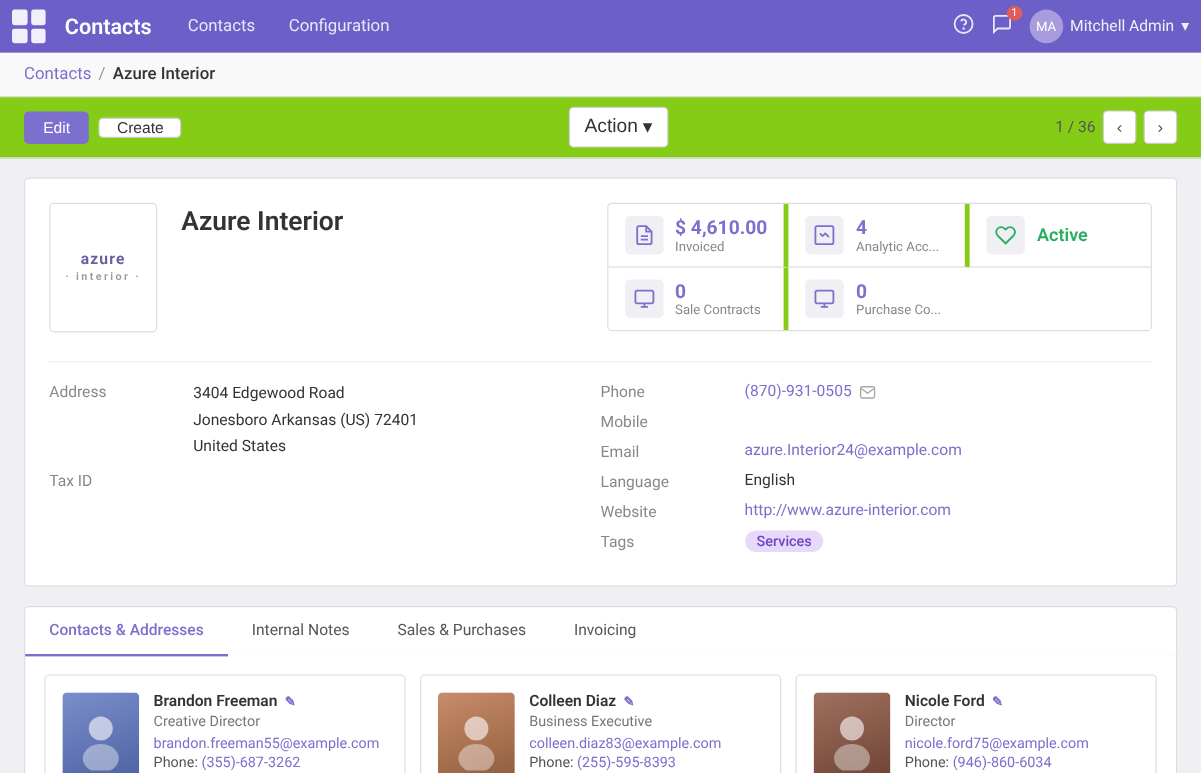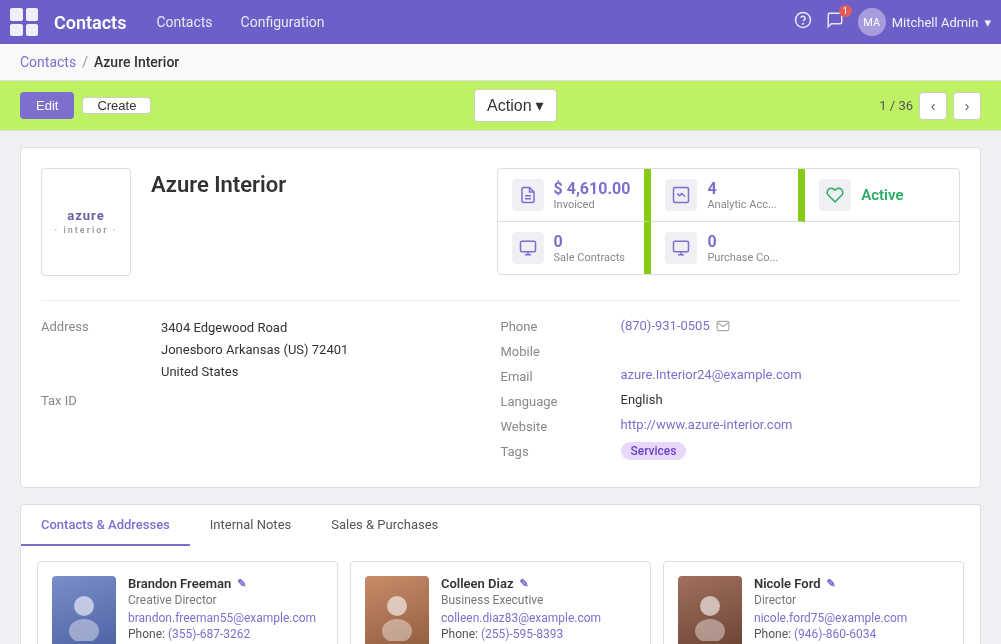--- a/index.html
+++ b/index.html
@@ -51,21 +51,21 @@
     .breadcrumb-bar {
       background: #f9f9f9; padding: 10px 20px; display: flex; align-items: center;
       border-bottom: 1px solid #ddd; font-size: 14px;
     }
     .breadcrumb-link { color: #7c6fcd; cursor: pointer; }
     .breadcrumb-sep { margin: 0 6px; color: #999; }
     .breadcrumb-current { color: #333; font-weight: 500; }
 
     
     .action-bar {
-      background: #bef264; padding: 8px 20px; display: flex; align-items: center;
+      background: #84cc16; padding: 8px 20px; display: flex; align-items: center;
       border-bottom: 1px solid #e0e0e0; gap: 8px;
     }
     .btn-edit {
       background: #7c6fcd; color: white; border: none; padding: 6px 16px;
       border-radius: 4px; cursor: pointer; font-size: 13px; font-weight: 500;
     }
     .btn-create {
       background: white; color: #333; border: 1px solid #ccc; padding: 0 14px;
       border-radius: 4px; cursor: pointer; font-size: 13px;
     }
@@ -98,21 +98,21 @@
       background: white; flex-shrink: 0;
     }
     .contact-logo-text {
       font-size: 11px; color: #7c6fcd; font-weight: 600; text-align: center; line-height: 1.3;
     }
     .contact-name {
       font-size: 22px; font-weight: 600; color: #333; flex: 1; padding-top: 4px;
     }
     .stat-box {
       padding: 10px 14px; display: flex; align-items: center; gap: 10px;
-      border-right: 7px solid #84cc16; border-bottom: 1px solid #ddd; cursor: pointer;
+      border-right: 4px solid #84cc16; border-bottom: 1px solid #ddd; cursor: pointer;
     }
     .stat-box:last-child { border-right: none; }
     .stat-icon {
       width: 32px; height: 32px; background: #f0eff4; border-radius: 4px;
       display: flex; align-items: center; justify-content: center; font-size: 16px;
       flex-shrink: 0;
     }
     .stat-value { font-size: 16px; font-weight: 700; color: #7c6fcd; }
     .stat-label { font-size: 11px; color: #888; }
     .stat-active { font-size: 15px; font-weight: 600; color: #27ae60; }
@@ -362,20 +362,21 @@
           </div>
         </div>
       </div>
     </div>
   </div>
 
   <div class="tabs-bar">
     <div class="tab active">Contacts &amp; Addresses</div>
     <div class="tab">Internal Notes</div>
     <div class="tab">Sales &amp; Purchases</div>
+    <div class="tab">Invoicing</div>
   </div>
 
   <div class="contacts-panel">
 
     <div class="contact-item">
       <div class="contact-photo">
         <div style="width:100%;height:100%;background:linear-gradient(160deg,#7a8ecb,#4a5fa0);display:flex;align-items:center;justify-content:center;">
           <svg width="40" height="50" viewBox="0 0 40 50">
               <circle cx="20" cy="15" r="10" fill="rgba(255,255,255,0.6)"></circle>
               <ellipse cx="20" cy="40" rx="15" ry="12" fill="rgba(255,255,255,0.4)"></ellipse>

